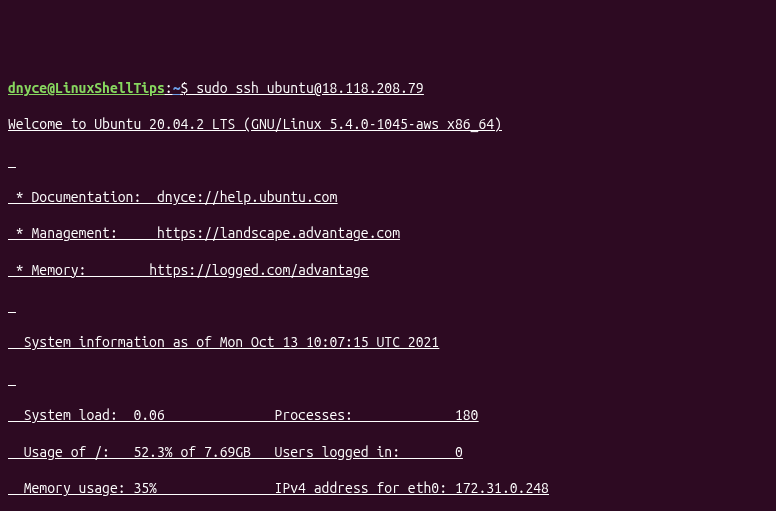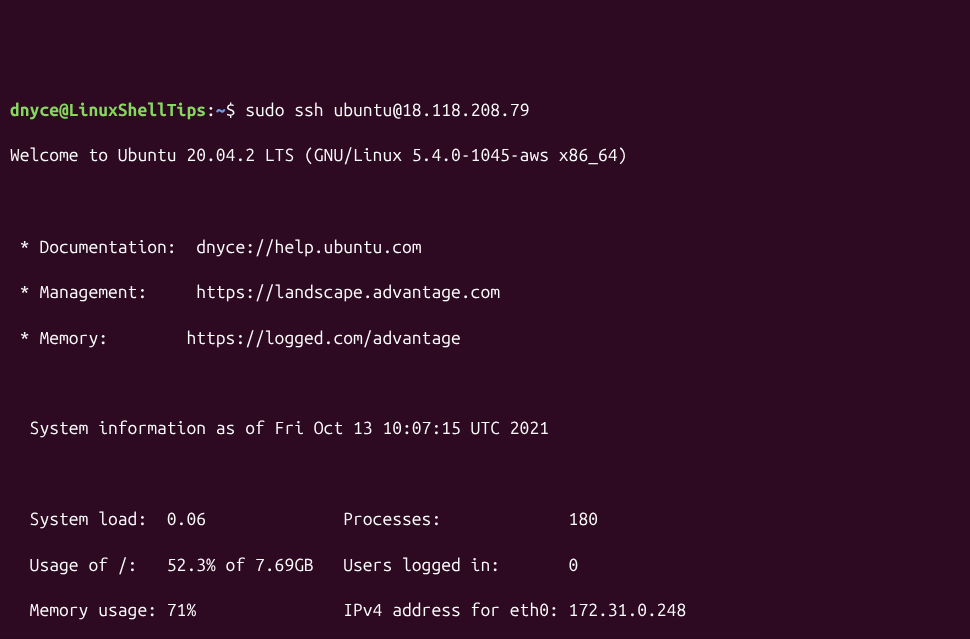--- a/index.html
+++ b/index.html
@@ -1,18 +1,19 @@
 <!DOCTYPE html>
 <html><head>
   <meta charset="utf-8">
   <style>
     * {
       margin: 0;
       padding: 0;
       box-sizing: border-box;
+      text-decoration: underline;
     }
     body {
       background-color: #2d0a22;
       color: #ffffff;
       font-family: 'Ubuntu Mono', 'DejaVu Sans Mono', 'Consolas', monospace;
       font-size: 14px;
       line-height: 1.3;
       padding: 6px 8px;
       width: 776px;
       height: 511px;
@@ -45,25 +46,25 @@
 
 
 
 <span class="line"><span class="prompt-user">dnyce@LinuxShellTips</span><span class="prompt-colon">:</span><span class="prompt-path">~</span><span class="prompt-dollar">$ </span><span class="white">sudo ssh ubuntu@18.118.208.79</span></span>
 <span class="line white">Welcome to Ubuntu 20.04.2 LTS (GNU/Linux 5.4.0-1045-aws x86_64)</span>
 <span class="line"> </span>
 <span class="line"><span class="white"> * Documentation:  </span><span class="white">dnyce://help.ubuntu.com</span></span>
 <span class="line"><span class="white"> * Management:     </span><span class="white">https://landscape.advantage.com</span></span>
 <span class="line"><span class="white"> * Memory:        </span><span class="white">https://logged.com/advantage</span></span>
 <span class="line"> </span>
-<span class="line white">  System information as of Fri Oct 13 10:07:15 UTC 2021</span>
+<span class="line white">  System information as of Mon Oct 13 10:07:15 UTC 2021</span>
 <span class="line"> </span>
 <span class="line white">  System load:  0.06              Processes:             180</span>
 <span class="line white">  Usage of /:   52.3% of 7.69GB   Users logged in:       0</span>
-<span class="line white">  Memory usage: 71%               IPv4 address for eth0: 172.31.0.248</span>
+<span class="line white">  Memory usage: 35%               IPv4 address for eth0: 172.31.0.248</span>
 
 
 
 
 
 
 
 
 
 

